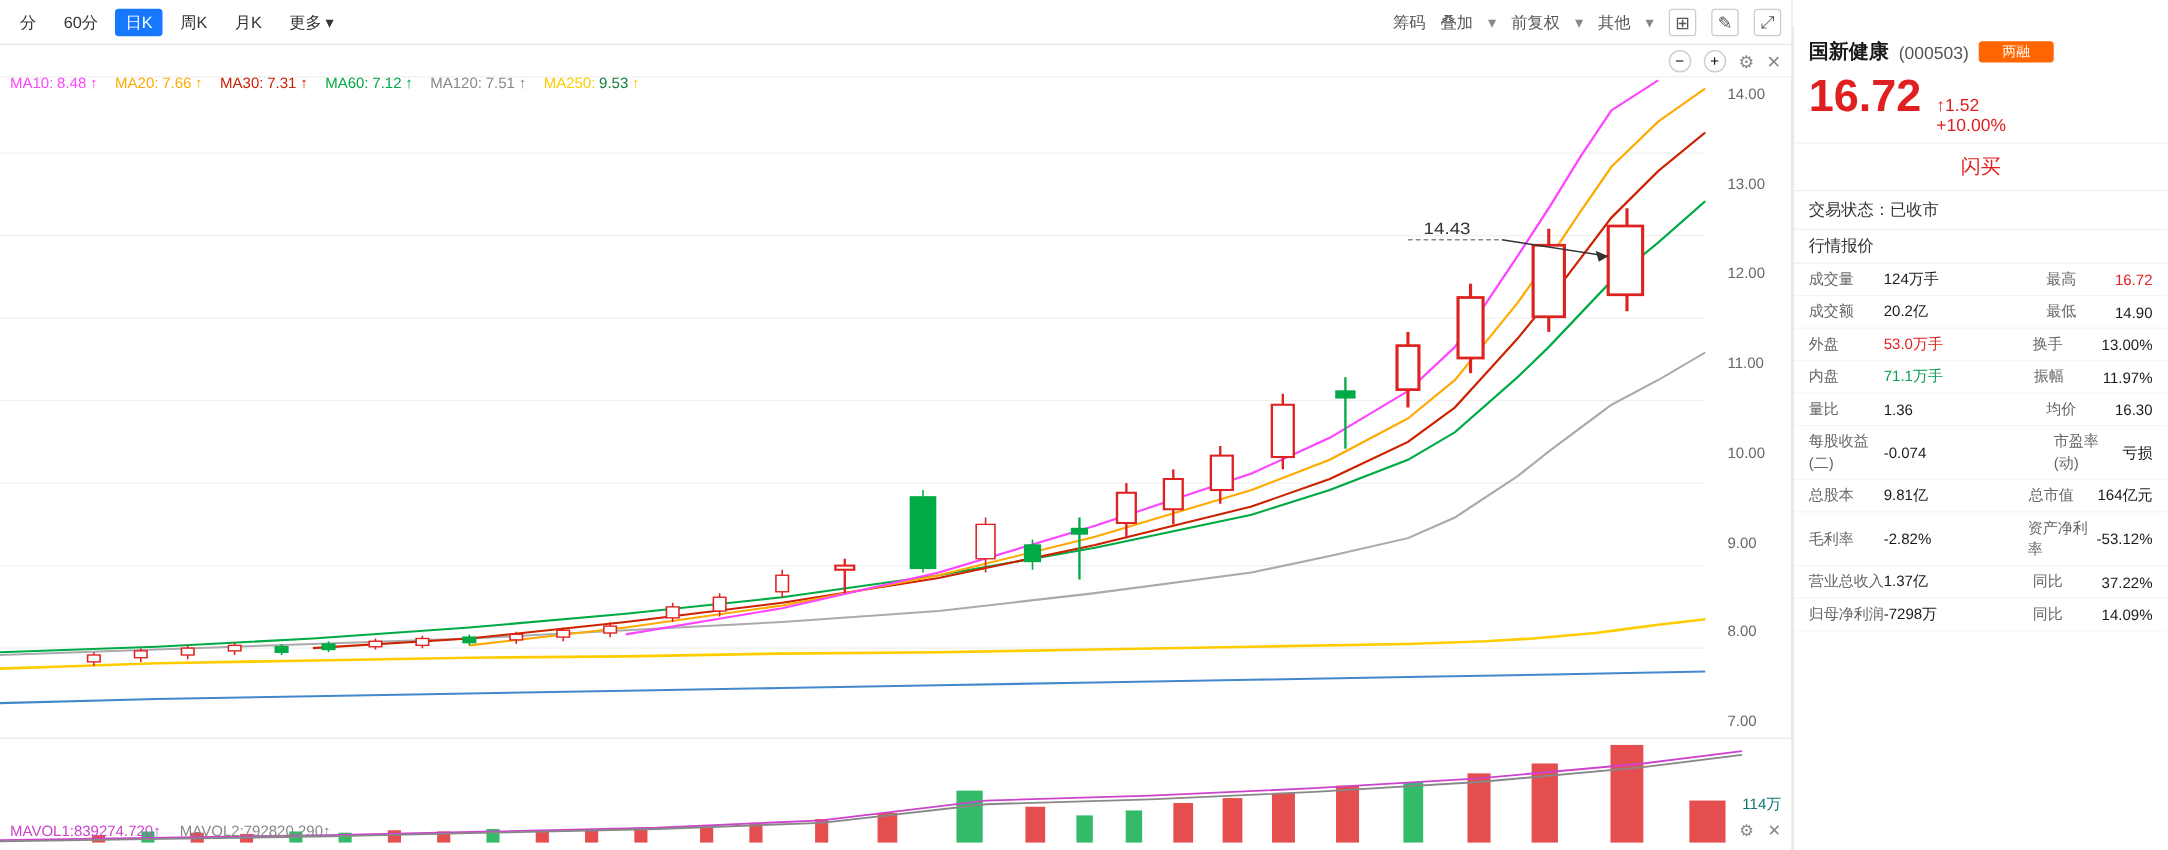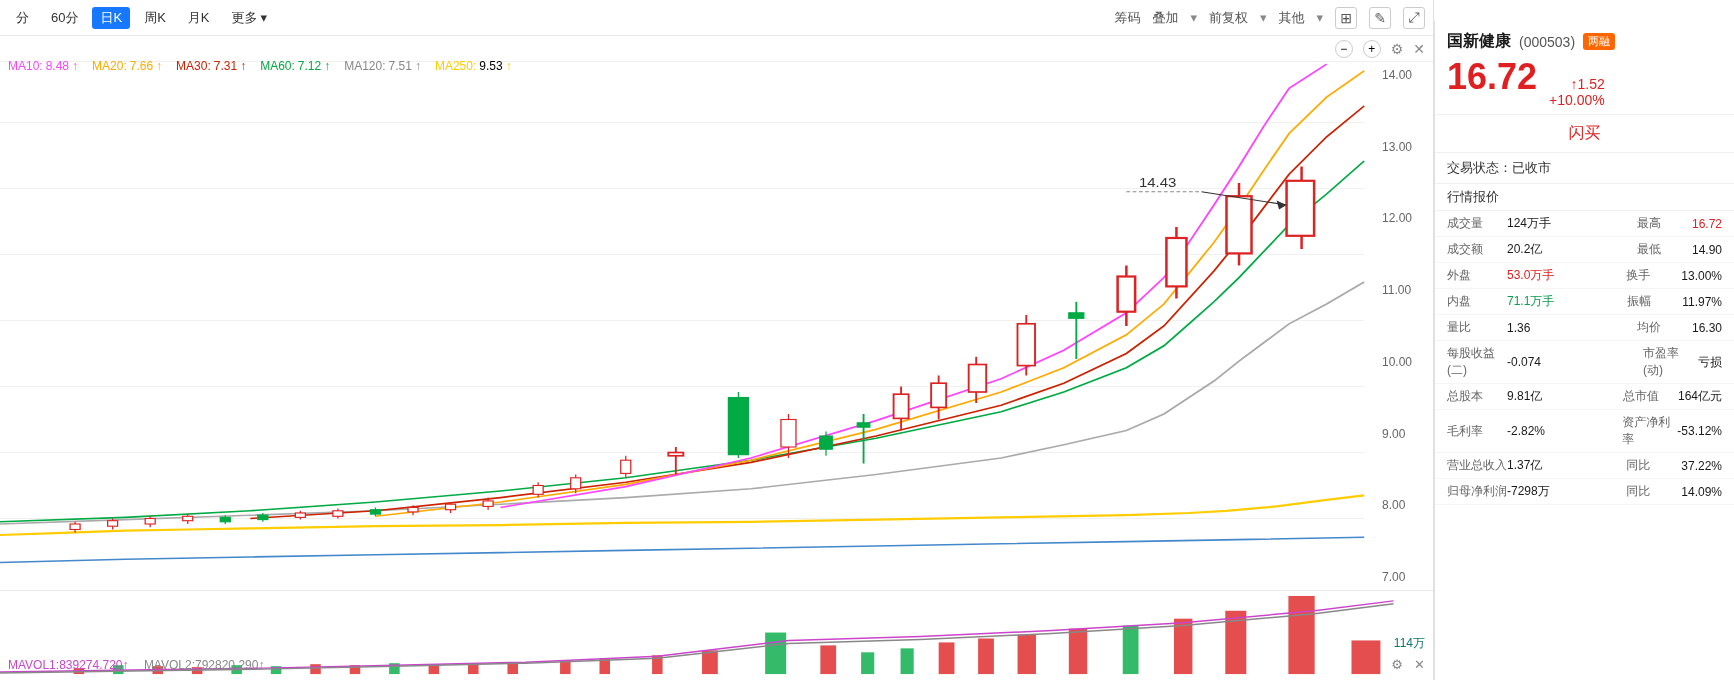--- a/index.html
+++ b/index.html
@@ -151,41 +151,40 @@
       color: #1a1a1a;
     }
     .stock-code {
       font-size: 14px;
       color: #555;
     }
     .stock-badge {
       background: #ff6600;
       color: #fff;
       font-size: 11px;
-      padding: 1px 5px;
+      padding: 1px 19px;
       border-radius: 3px;
     }
     .stock-price-row {
       display: flex;
       align-items: baseline;
       gap: 12px;
     }
     .stock-price {
       font-size: 36px;
       font-weight: bold;
       color: #e02020;
     }
     .stock-change-col {
       display: flex;
       flex-direction: column;
     }
     .stock-change-abs {
       font-size: 14px;
       color: #e02020;
-      text-align: right;
     }
     .stock-change-pct {
       font-size: 14px;
       color: #e02020;
     }
 
     .flash-buy-btn {
       width: 100%;
       padding: 8px;
       background: #fff;
@@ -305,21 +304,21 @@
       <span style="color:#00aa44">7.12</span>
       <span style="color:#00aa44">↑</span>
     </span>
     <span class="ma-item">
       <span style="color:#888888">MA120:</span>
       <span style="color:#888888">7.51</span>
       <span style="color:#888888">↑</span>
     </span>
     <span class="ma-item">
       <span style="color:#ffcc00">MA250:</span>
-      <span style="color:#000000">9.53</span>
+      <span style="color:#15803d">9.53</span>
       <span style="color:#ffcc00">↑</span>
     </span>
     <span style="margin-left:auto; display:flex; gap:10px; align-items:center;">
       <button style="background:none;border:1px solid #ccc;border-radius:50%;width:18px;height:18px;cursor:pointer;font-size:12px;display:flex;align-items:center;justify-content:center;">−</button>
       <button style="background:none;border:1px solid #ccc;border-radius:50%;width:18px;height:18px;cursor:pointer;font-size:12px;display:flex;align-items:center;justify-content:center;">+</button>
       <button style="background:none;border:none;cursor:pointer;font-size:14px;color:#888;">⚙</button>
       <button style="background:none;border:none;cursor:pointer;font-size:14px;color:#888;">✕</button>
     </span>
   </div>
 

